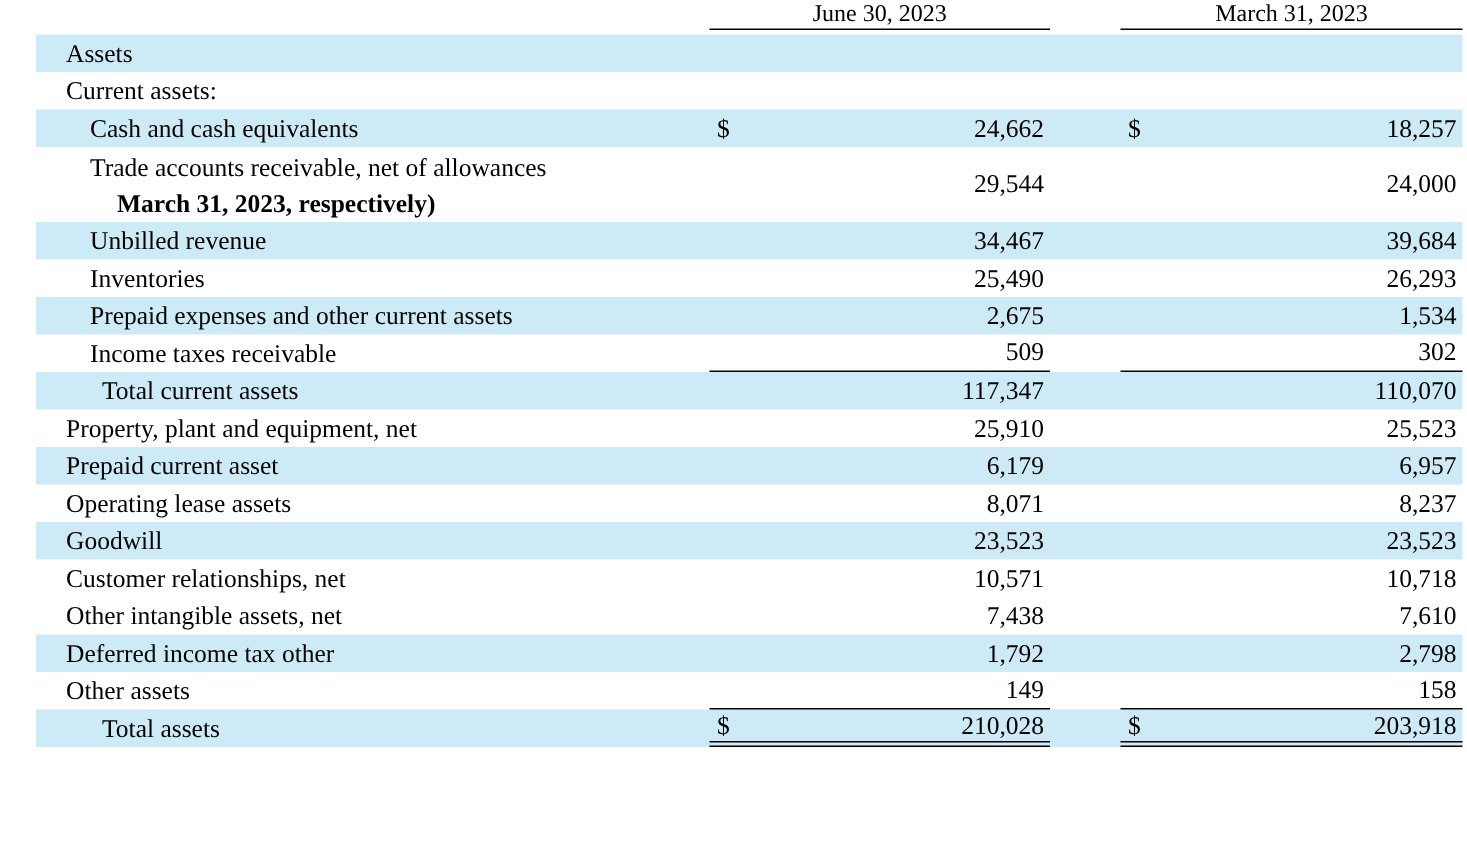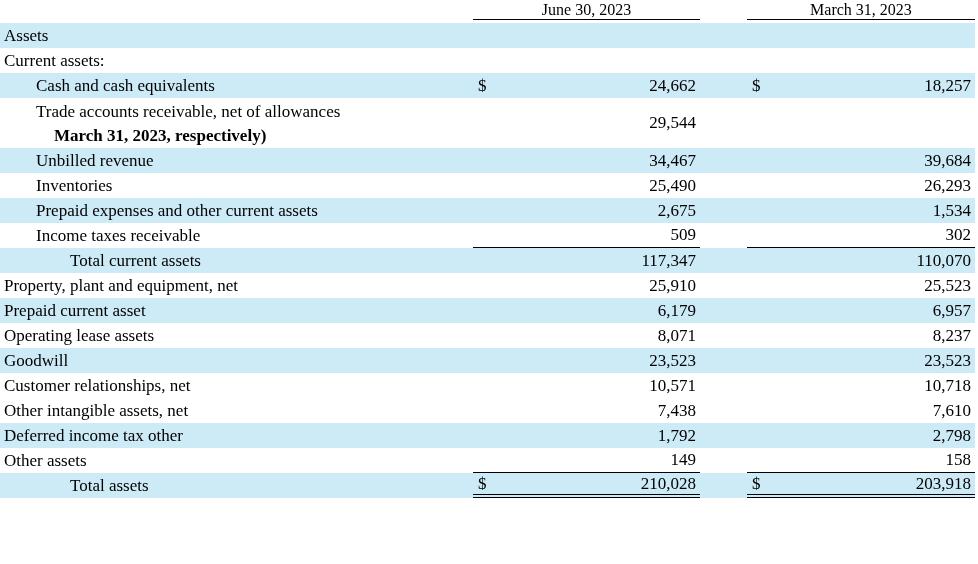--- a/index.html
+++ b/index.html
@@ -9,42 +9,43 @@
     font-family: "Liberation Serif", "DejaVu Serif", serif;
     color: #000000;
     overflow: hidden;
   }
   .sheet { width: 978px; padding-right: 3px; }
 
   
   .row, .hdr-row {
     display: grid;
     grid-template-columns: 1fr 227px 47px 228px;
+    margin-left: 24px;
   }
   .hdr-row { height: 20px; margin-bottom: 3px; }
   .hdr-col {
     font-size: 16px;
     text-align: center;
     line-height: 19px;
     border-bottom: 1px solid #000;
     white-space: nowrap;
   }
   .row { height: 25px; }
   .row.shade { background: #cdeaf7; }
   .row.tall { height: 50px; }
 
   .lbl {
     font-size: 17px;
     line-height: 25px;
     white-space: nowrap;
     overflow: hidden;
   }
-  .ind0 { padding-left: 4px; }
+  .ind0 { padding-left: 20px; }
   .ind1 { padding-left: 36px; }
-  .ind2 { padding-left: 70px; }
+  .ind2 { padding-left: 44px; }
   .wraplbl { line-height: 24px; padding-top: 2px; }
   .wraplbl .line2 { padding-left: 18px; font-weight: bold; }
 
   .amt {
     display: flex;
     justify-content: space-between;
     align-items: center;
     font-size: 17px;
     padding: 0 4px 0 5px;
     white-space: nowrap;
@@ -109,20 +110,24 @@
   <div class="row tall">
     <div class="lbl ind1 wraplbl">
       <div>Trade accounts receivable, net of allowances</div>
       <div class="line2">March 31, 2023, respectively)</div>
     </div>
     <div class="amt">
         <span></span>
         <span>29,544</span>
       </div>
     <div class="gapc"></div>
+    <div class="amt">
+        <span></span>
+        <span>24,000</span>
+      </div>
   </div>
 
   <div class="row shade">
     <div class="lbl ind1">Unbilled revenue</div>
     <div class="amt">
         <span></span>
         <span>34,467</span>
       </div>
     <div class="gapc"></div>
     <div class="amt">

